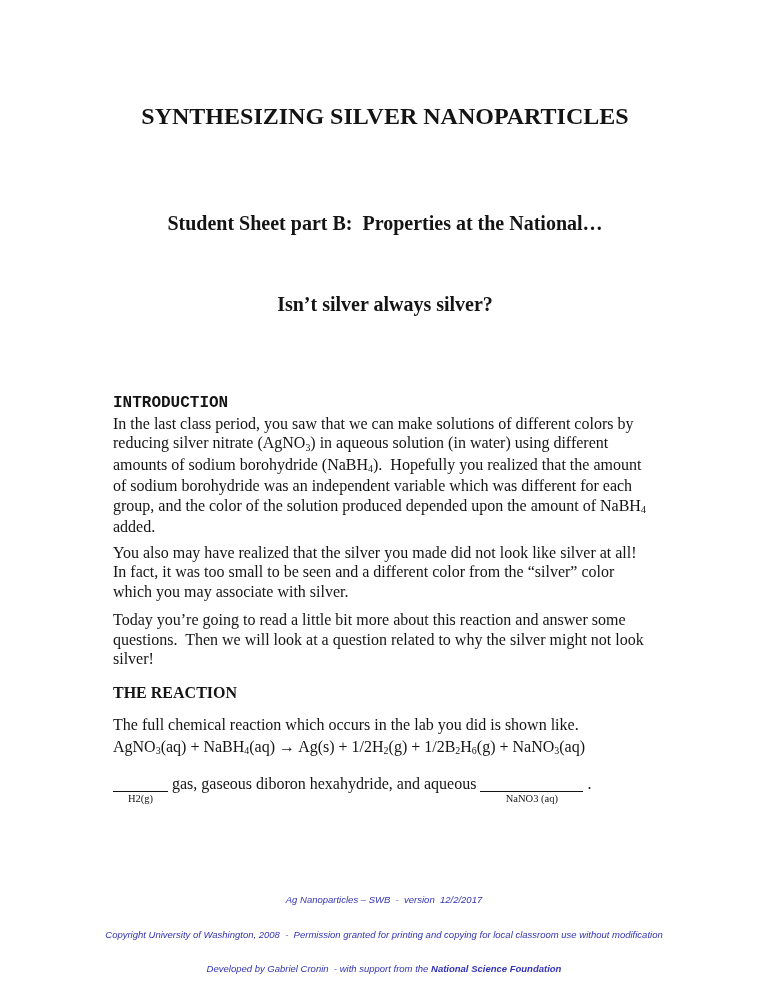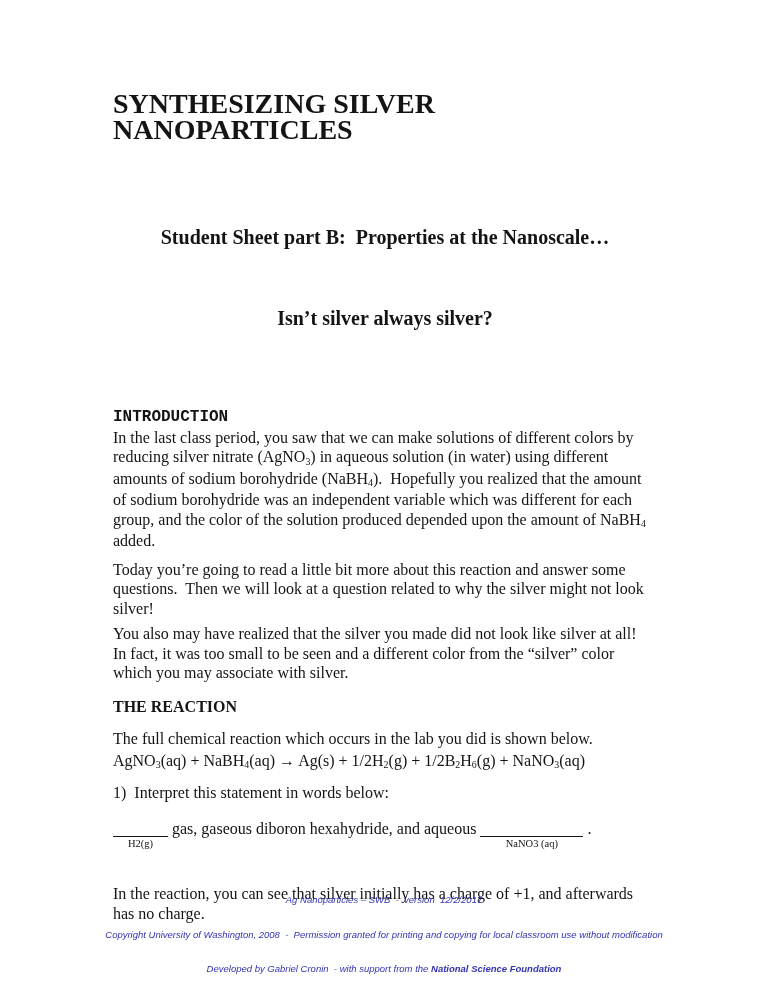--- a/index.html
+++ b/index.html
@@ -10,24 +10,25 @@
     background: #ffffff;
     box-sizing: border-box;
     padding: 91px 111px 0 113px;
     font-family: "Liberation Serif", "DejaVu Serif", serif;
     font-size: 16px;
     line-height: 19.5px;
     color: #141414;
     overflow: hidden;
   }
   .title {
-    margin: 0;
-    font-size: 28px;
+    margin: 12px;
+    font-size: 24px;
     line-height: 26px;
     font-weight: bold;
+    text-align: center;
     white-space: pre-wrap;
   }
   .subtitle {
     margin-top: 27px;
     font-size: 20px;
     line-height: 27px;
     font-weight: bold;
     text-align: center;
     white-space: pre-wrap;
   }
@@ -87,44 +88,42 @@
   }
 </style>
 </head>
 <body>
 
 <div class="page">
 
   <h1 class="title">SYNTHESIZING SILVER NANOPARTICLES</h1>
 
   <div class="subtitle">
-    <div>Student Sheet part B:  Properties at the Nanoscale…</div>
+    <div>Student Sheet part B:  Properties at the National…</div>
     <div>Isn’t silver always silver?</div>
   </div>
 
   <div class="h2 mt-intro">INTRODUCTION</div>
 
   <p class="para"><span>In the last class period, you saw that we can make solutions of different colors by reducing silver nitrate (AgNO</span><span class="seg-sub">3</span><span>) in aqueous solution (in water) using different amounts of sodium borohydride (NaBH</span><span class="seg-sub">4</span><span>).  Hopefully you realized that the amount of sodium borohydride was an independent variable which was different for each group, and the color of the solution produced depended upon the amount of NaBH</span><span class="seg-sub">4</span><span> added.</span></p>
 
+  <p class="para mt6">You also may have realized that the silver you made did not look like silver at all!  In fact, it was too small to be seen and a different color from the “silver” color which you may associate with silver.</p>
+
   <p class="para mt9">Today you’re going to read a little bit more about this reaction and answer some questions.  Then we will look at a question related to why the silver might not look silver!</p>
-
-  <p class="para mt6">You also may have realized that the silver you made did not look like silver at all!  In fact, it was too small to be seen and a different color from the “silver” color which you may associate with silver.</p>
 
   <div class="h2 mt14">THE REACTION</div>
 
-  <p class="para mt13">The full chemical reaction which occurs in the lab you did is shown below.</p>
+  <p class="para mt13">The full chemical reaction which occurs in the lab you did is shown like.</p>
 
   <p class="para mt17"><span>AgNO</span><span class="seg-sub">3</span><span>(aq) + NaBH</span><span class="seg-sub">4</span><span>(aq) → Ag(s) + 1/2H</span><span class="seg-sub">2</span><span>(g) + 1/2B</span><span class="seg-sub">2</span><span>H</span><span class="seg-sub">6</span><span>(g) + NaNO</span><span class="seg-sub">3</span><span>(aq)</span></p>
 
-  <p class="para mt11">1)  Interpret this statement in words below:</p>
 
 
   <div class="para mt16"><span class="blank b3"><span class="blank-label">H2(g)</span></span><span> gas, gaseous diboron hexahydride, and aqueous </span><span class="blank b4"><span class="blank-label">NaNO3 (aq)</span></span><span> .</span></div>
 
-  <p class="para mt46">In the reaction, you can see that silver initially has a charge of +1, and afterwards has no charge.</p>
 
 
   <div class="footer" style="color: rgb(51, 51, 179);">
     <div>Ag Nanoparticles – SWB  -  version  12/2/2017</div>
     <div>Copyright University of Washington, 2008  -  Permission granted for printing and copying for local classroom use without modification</div>
     <div><span>Developed by Gabriel Cronin  - with support from the </span><span class="seg-bold">National Science Foundation</span></div>
     
   </div>
 
 </div>

